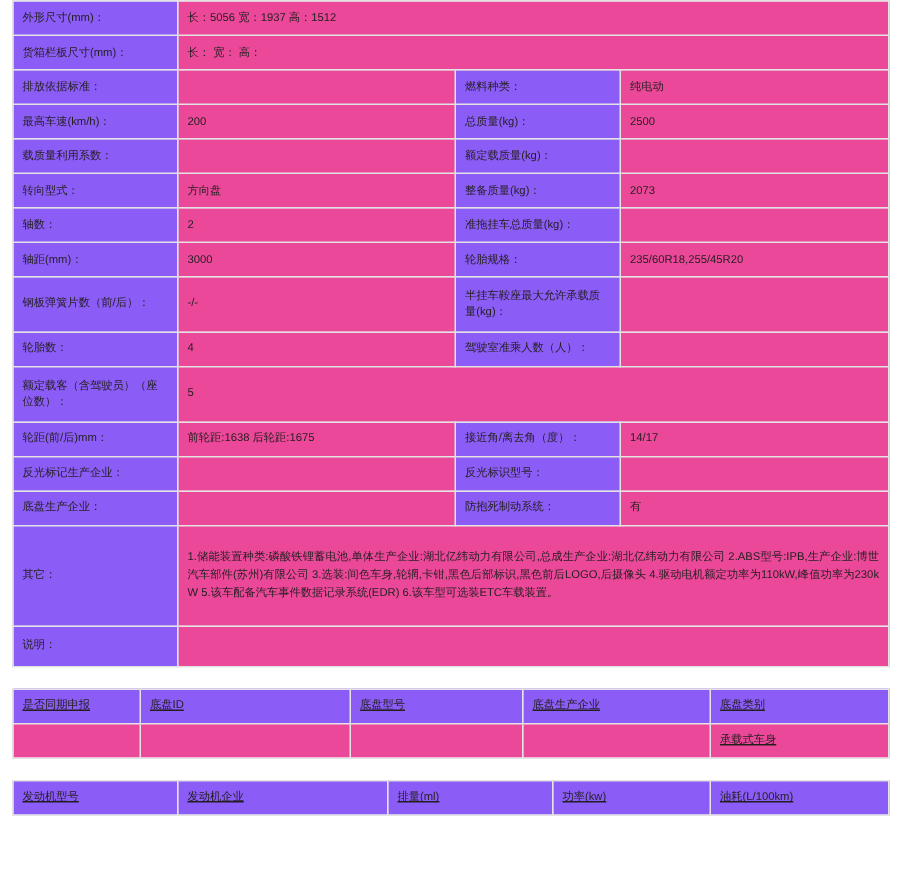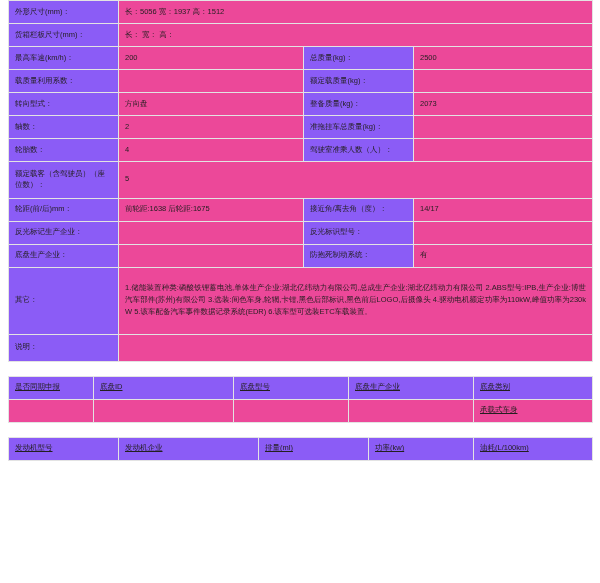--- a/index.html
+++ b/index.html
@@ -70,20 +70,26 @@
     <tbody>
       <tr>
         <td class="lbl">外形尺寸(mm)：</td>
         <td class="val" colspan="3">长：5056 宽：1937 高：1512</td>
       </tr>
       <tr>
         <td class="lbl">货箱栏板尺寸(mm)：</td>
         <td class="val" colspan="3">长：  宽：  高：</td>
       </tr>
       <tr>
+        <td class="lbl">排放依据标准：</td>
+        <td class="val"></td>
+        <td class="lbl">燃料种类：</td>
+        <td class="val">纯电动</td>
+      </tr>
+      <tr>
         <td class="lbl">最高车速(km/h)：</td>
         <td class="val">200</td>
         <td class="lbl">总质量(kg)：</td>
         <td class="val">2500</td>
       </tr>
       <tr>
         <td class="lbl">载质量利用系数：</td>
         <td class="val"></td>
         <td class="lbl">额定载质量(kg)：</td>
         <td class="val"></td>
@@ -91,20 +97,32 @@
       <tr>
         <td class="lbl">转向型式：</td>
         <td class="val">方向盘</td>
         <td class="lbl">整备质量(kg)：</td>
         <td class="val">2073</td>
       </tr>
       <tr>
         <td class="lbl">轴数：</td>
         <td class="val">2</td>
         <td class="lbl">准拖挂车总质量(kg)：</td>
+        <td class="val"></td>
+      </tr>
+      <tr>
+        <td class="lbl">轴距(mm)：</td>
+        <td class="val">3000</td>
+        <td class="lbl">轮胎规格：</td>
+        <td class="val">235/60R18,255/45R20</td>
+      </tr>
+      <tr class="big-row">
+        <td class="lbl">钢板弹簧片数（前/后）：</td>
+        <td class="val">-/-</td>
+        <td class="lbl">半挂车鞍座最大允许承载质量(kg)：</td>
         <td class="val"></td>
       </tr>
       <tr>
         <td class="lbl">轮胎数：</td>
         <td class="val">4</td>
         <td class="lbl">驾驶室准乘人数（人）：</td>
         <td class="val"></td>
       </tr>
       <tr class="big-row">
         <td class="lbl">额定载客（含驾驶员）（座位数）：</td>

